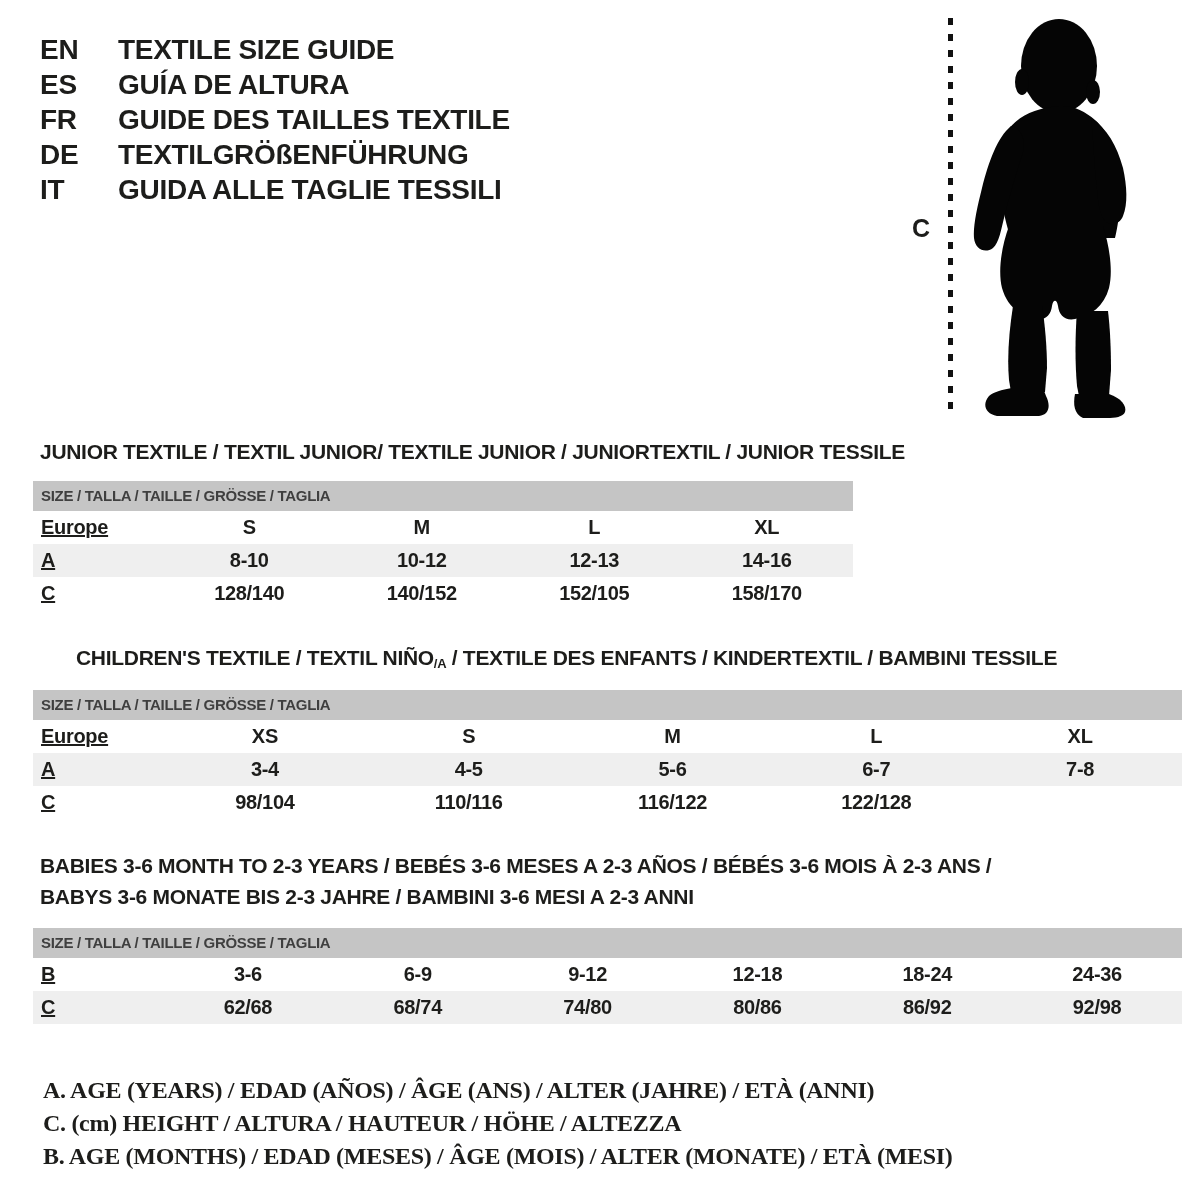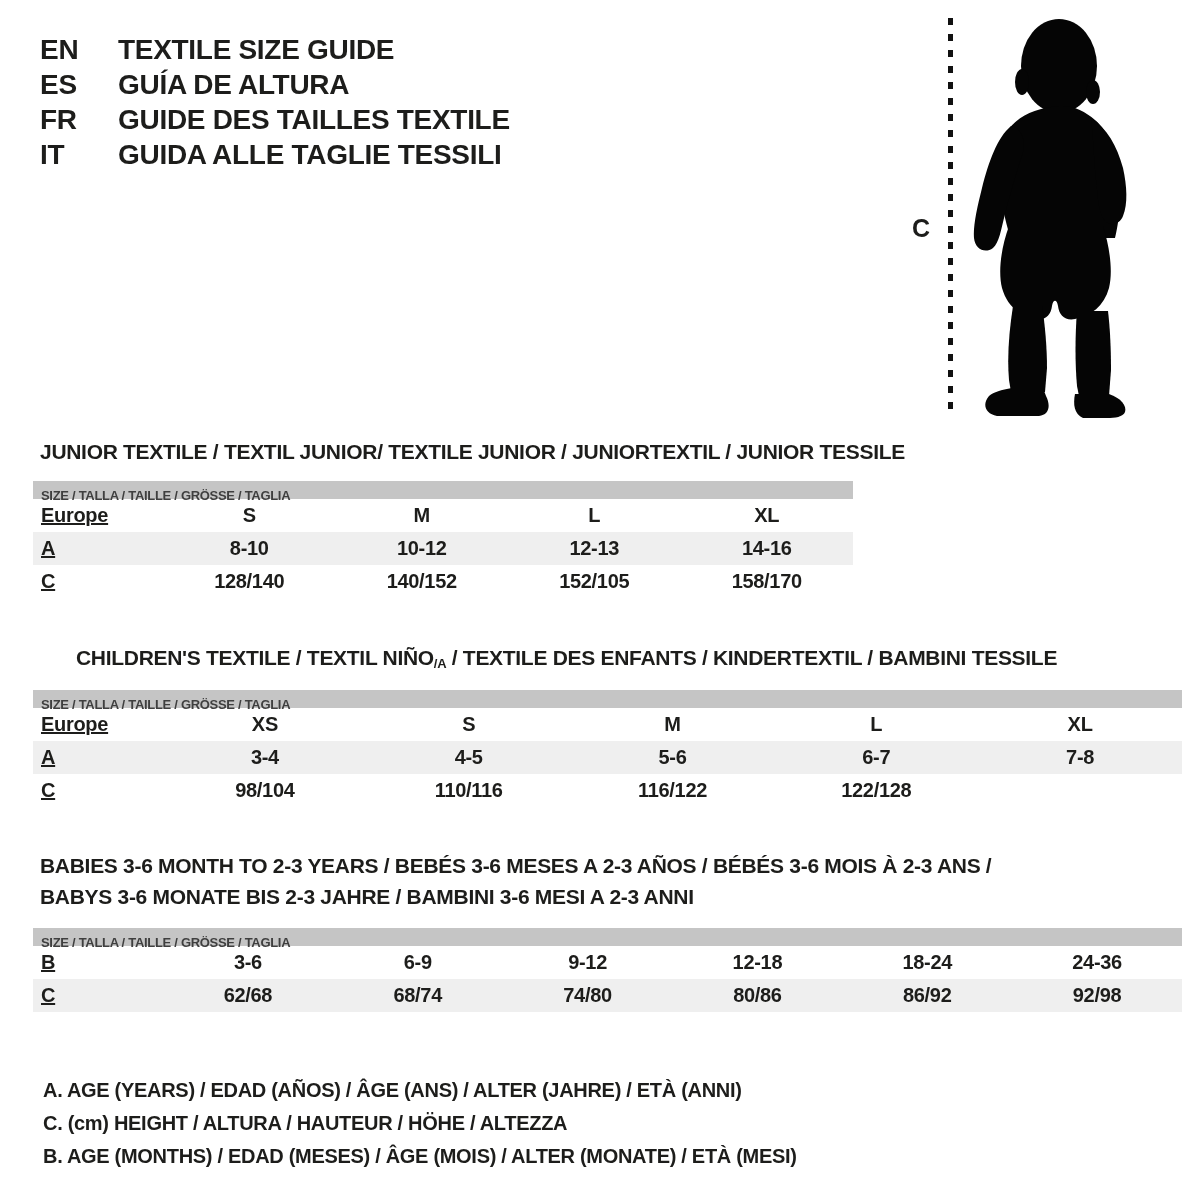--- a/index.html
+++ b/index.html
@@ -20,49 +20,53 @@
   .lang-code{width:78px;}
   
   .measure-line{position:absolute;left:946px;top:18px;}
   .measure-label{position:absolute;left:912px;top:214px;font-size:25px;}
   .silhouette{position:absolute;left:965px;top:16px;}
   
   .section-title{position:absolute;font-size:21px;line-height:31px;white-space:nowrap;}
   .subscript{font-size:13px;vertical-align:-3px;}
   
   .size-table{position:absolute;}
-  .table-header{height:18px;line-height:30px;background:var(--header_bar_bg);
-                color:var(--header_text_color);font-size:13px;padding-left:8px;}
+  .table-header{height:30px;line-height:30px;background:var(--header_bar_bg);
+                color:var(--header_text_color);font-size:15px;padding-left:8px;}
   .trow{display:grid;height:33px;font-size:20px;}
   .trow .cell{line-height:33px;text-align:center;overflow:hidden;}
   .trow .cell.label{text-align:left;padding-left:8px;text-decoration:underline;}
   .trow.alt{background:var(--alt_row_bg);}
   .cols4{grid-template-columns:130px repeat(4,1fr);}
   .cols5{grid-template-columns:130px repeat(5,1fr);}
   .cols6{grid-template-columns:130px repeat(6,1fr);}
   
-  .legend{position:absolute;left:43px;top:1074px;font-size:20px;line-height:33px;white-space:nowrap;}
+  .legend{position:absolute;left:43px;top:1074px;font-size:24px;line-height:33px;white-space:nowrap;font-family:Liberation Serif, serif;}
 </style>
 </head>
 <body>
 
 <div class="page">
 
   <div class="lang-list">
     <div class="lang-row">
       <span class="lang-code">EN</span>
       <span class="lang-label">TEXTILE SIZE GUIDE</span>
     </div>
     <div class="lang-row">
       <span class="lang-code">ES</span>
       <span class="lang-label">GUÍA DE ALTURA</span>
     </div>
     <div class="lang-row">
       <span class="lang-code">FR</span>
       <span class="lang-label">GUIDE DES TAILLES TEXTILE</span>
+    </div>
+    <div class="lang-row">
+      <span class="lang-code">DE</span>
+      <span class="lang-label">TEXTILGRÖßENFÜHRUNG</span>
     </div>
     <div class="lang-row">
       <span class="lang-code">IT</span>
       <span class="lang-label">GUIDA ALLE TAGLIE TESSILI</span>
     </div>
   </div>
 
   <svg class="measure-line" width="9" height="400" aria-hidden="true">
     <line x1="4.5" y1="0" x2="4.5" y2="400" stroke="#111111" stroke-width="5" stroke-dasharray="7 9"></line>
   </svg>

